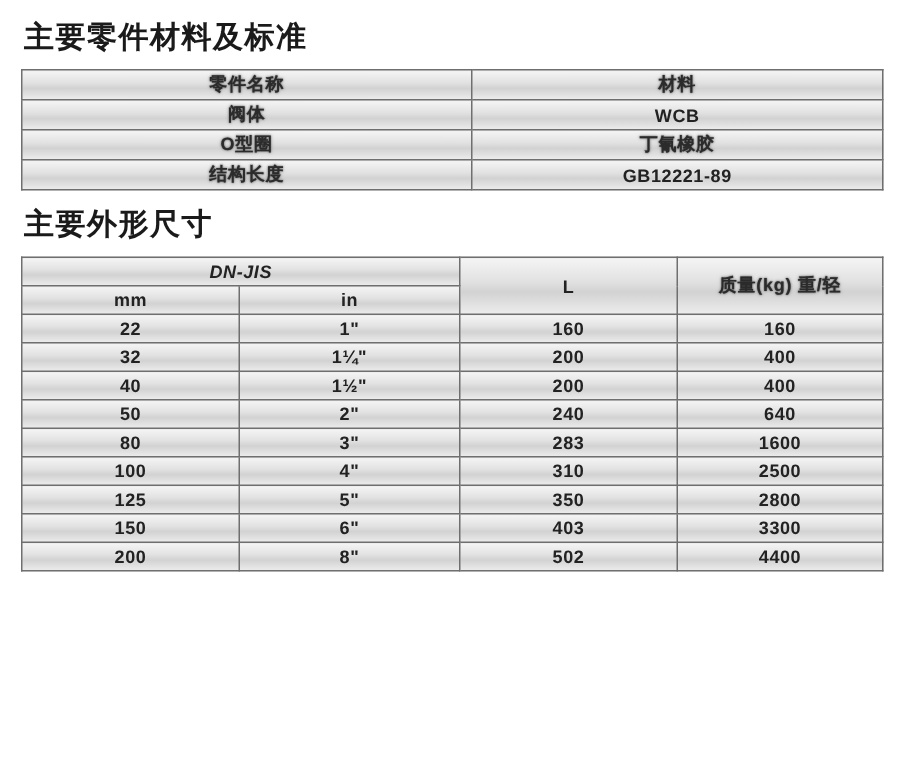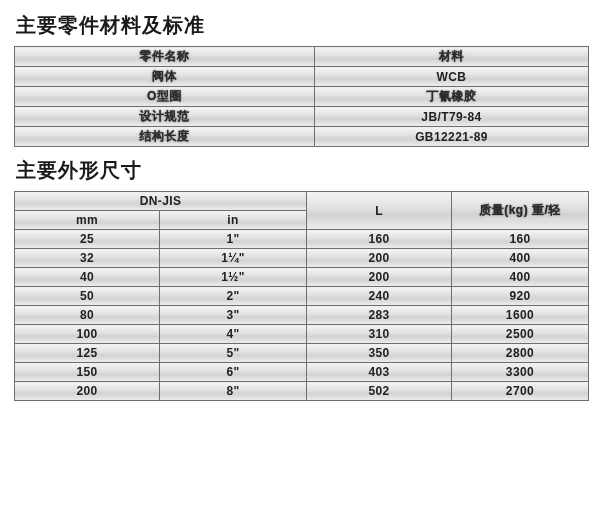--- a/index.html
+++ b/index.html
@@ -59,20 +59,21 @@
     letter-spacing: 0.5px;
   }
   .sharp {
     letter-spacing: 0.4px;
   }
   .dim-table td {
     height: 18px;
   }
   .dim-table .hdr-group {
     height: 18px;
+    font-style: italic;
   }
 </style>
 </head>
 <body>
 
 <div class="page">
 
   <h2 class="section-title">主要零件材料及标准</h2>
 
   <table class="mat-table">
@@ -85,24 +86,20 @@
         <td class="blur">零件名称</td>
         <td class="blur">材料</td>
       </tr>
       <tr>
         <td class="blur">阀体</td>
         <td class="sharp">WCB</td>
       </tr>
       <tr>
         <td class="blur">O型圈</td>
         <td class="blur">丁氰橡胶</td>
-      </tr>
-      <tr>
-        <td class="blur">设计规范</td>
-        <td class="sharp">JB/T79-84</td>
       </tr>
       <tr>
         <td class="blur">结构长度</td>
         <td class="sharp">GB12221-89</td>
       </tr>
     </tbody>
   </table>
 
   <h2 class="section-title second">主要外形尺寸</h2>
 
@@ -119,42 +116,42 @@
         <th class="sharp" rowspan="2">L</th>
         <th class="blur" rowspan="2">质量(kg) 重/轻</th>
       </tr>
       <tr>
         <th class="sharp">mm</th>
         <th class="sharp">in</th>
       </tr>
     </thead>
     <tbody>
       <tr>
-        <td class="sharp">25</td>
+        <td class="sharp">22</td>
         <td class="sharp">1"</td>
         <td class="sharp">160</td>
         <td class="sharp">160</td>
       </tr>
       <tr>
         <td class="sharp">32</td>
         <td class="sharp">1¼"</td>
         <td class="sharp">200</td>
         <td class="sharp">400</td>
       </tr>
       <tr>
         <td class="sharp">40</td>
         <td class="sharp">1½"</td>
         <td class="sharp">200</td>
         <td class="sharp">400</td>
       </tr>
       <tr>
         <td class="sharp">50</td>
         <td class="sharp">2"</td>
         <td class="sharp">240</td>
-        <td class="sharp">920</td>
+        <td class="sharp">640</td>
       </tr>
       <tr>
         <td class="sharp">80</td>
         <td class="sharp">3"</td>
         <td class="sharp">283</td>
         <td class="sharp">1600</td>
       </tr>
       <tr>
         <td class="sharp">100</td>
         <td class="sharp">4"</td>
@@ -170,18 +167,18 @@
       <tr>
         <td class="sharp">150</td>
         <td class="sharp">6"</td>
         <td class="sharp">403</td>
         <td class="sharp">3300</td>
       </tr>
       <tr>
         <td class="sharp">200</td>
         <td class="sharp">8"</td>
         <td class="sharp">502</td>
-        <td class="sharp">2700</td>
+        <td class="sharp">4400</td>
       </tr>
     </tbody>
   </table>
 
 </div>
 
 </body></html>

